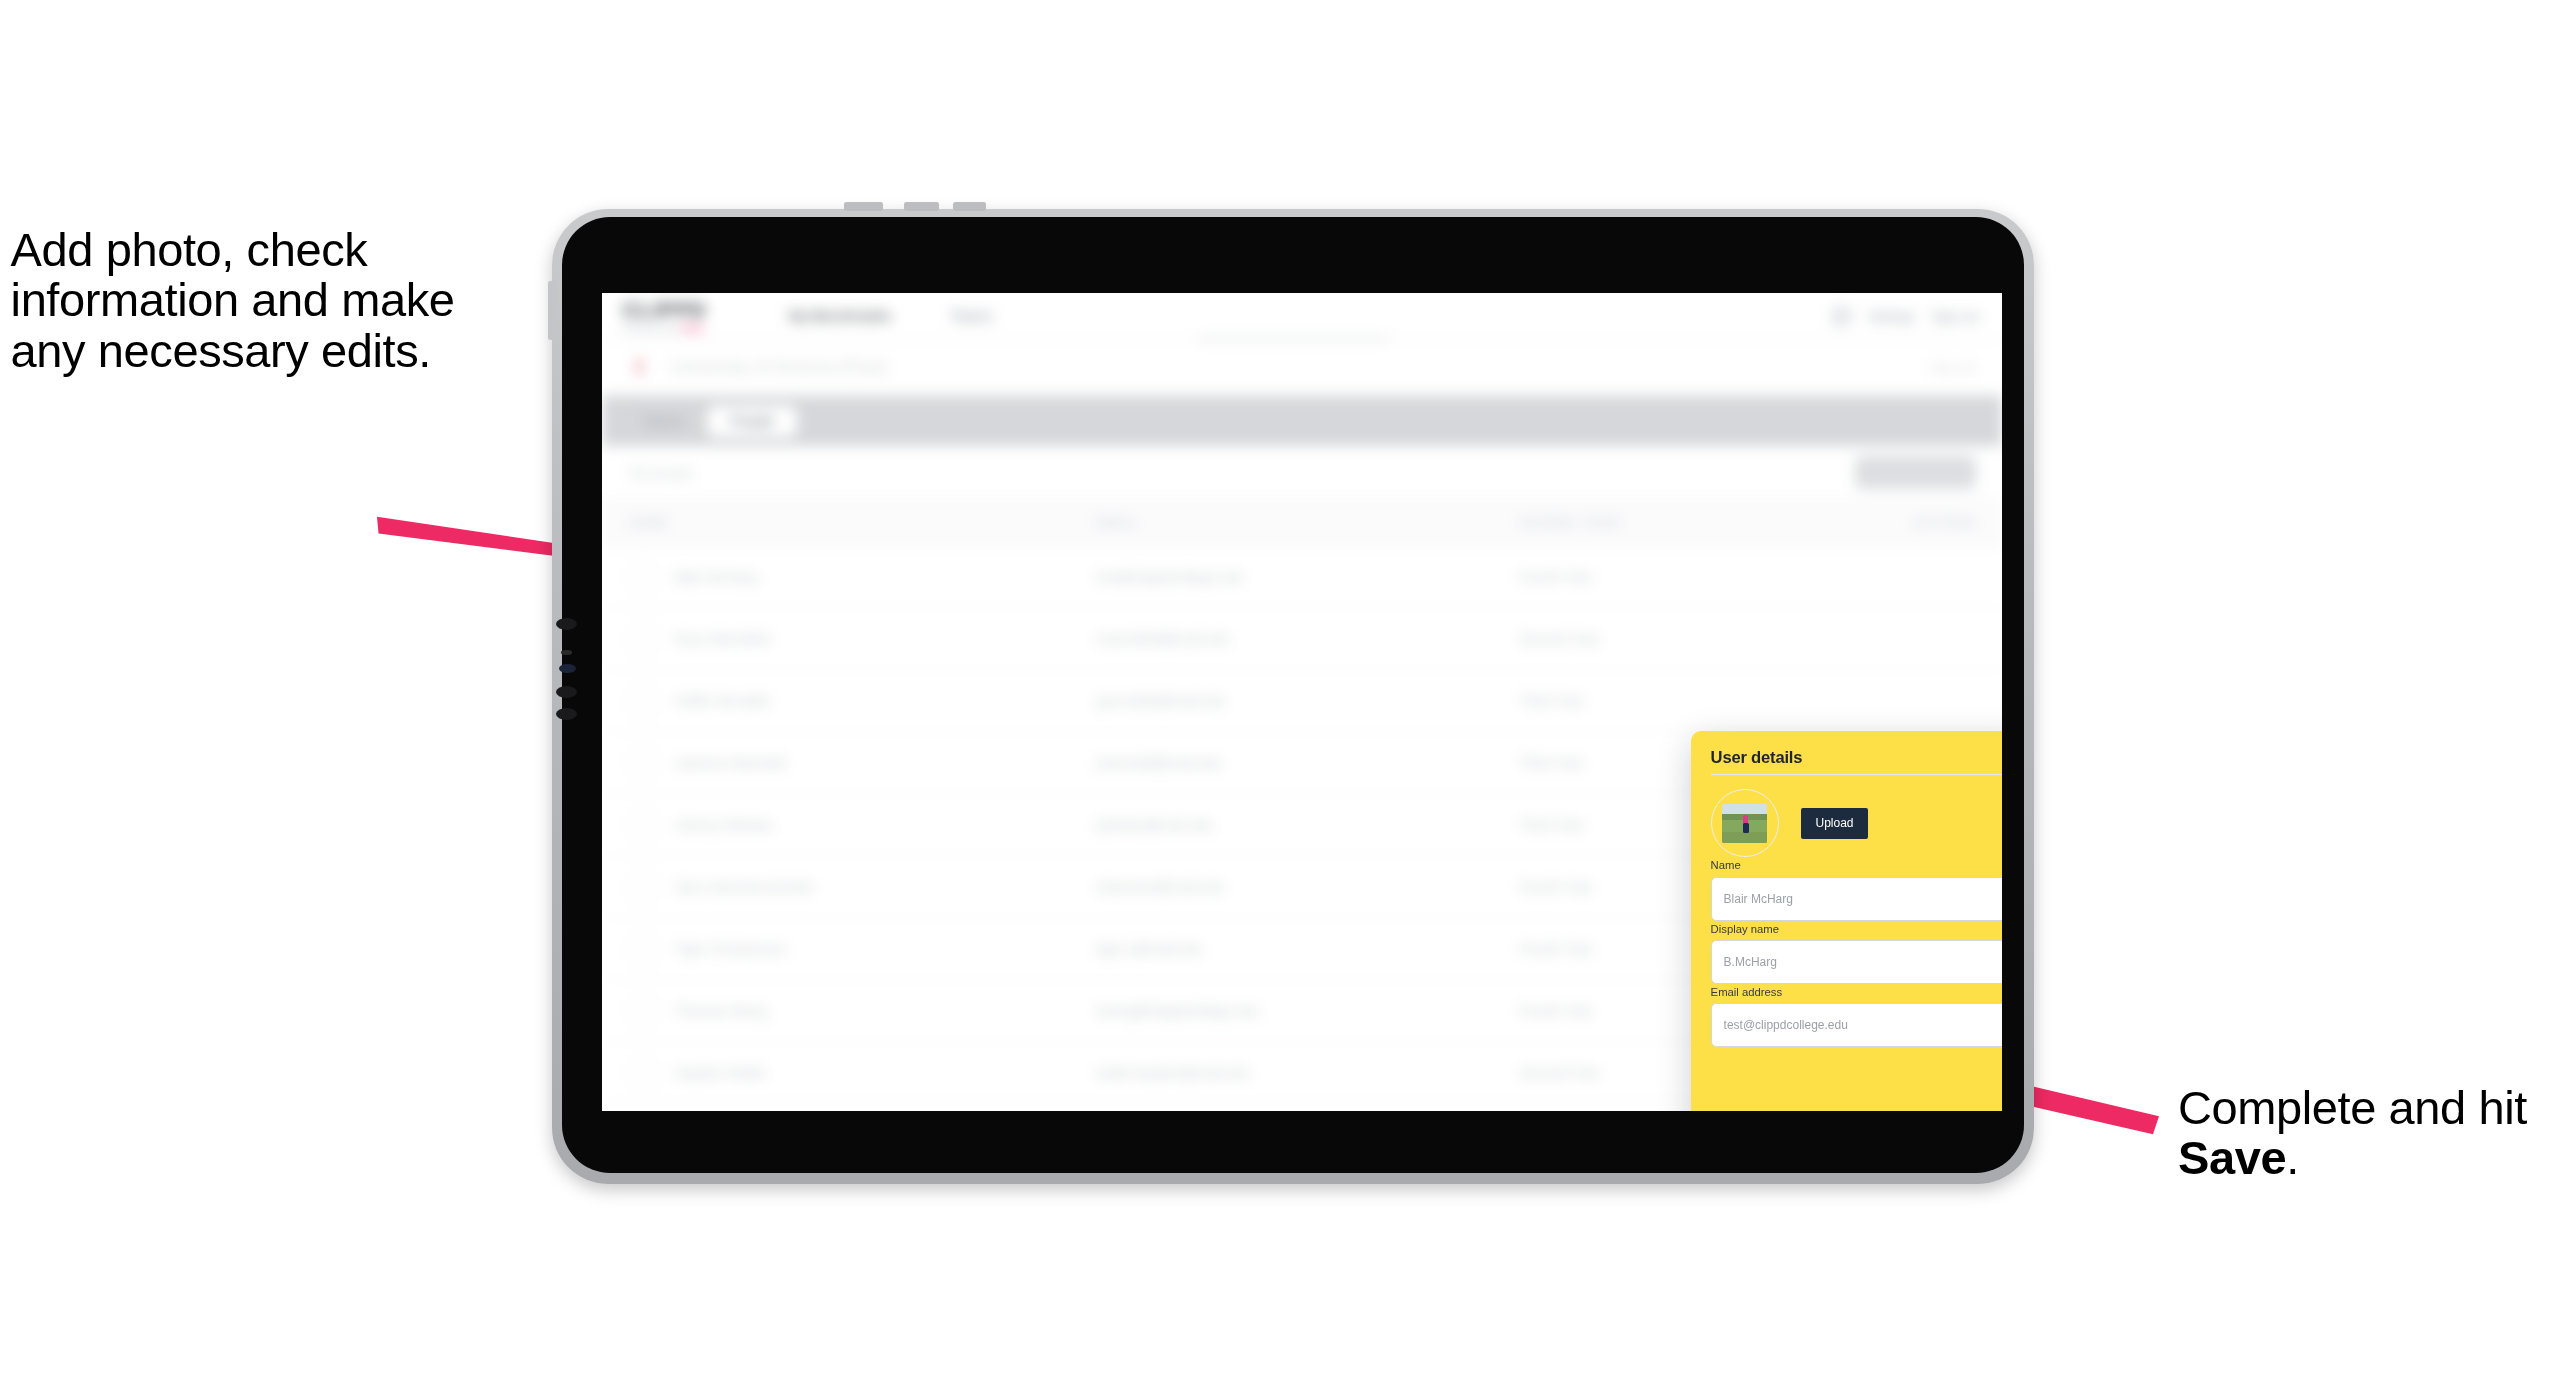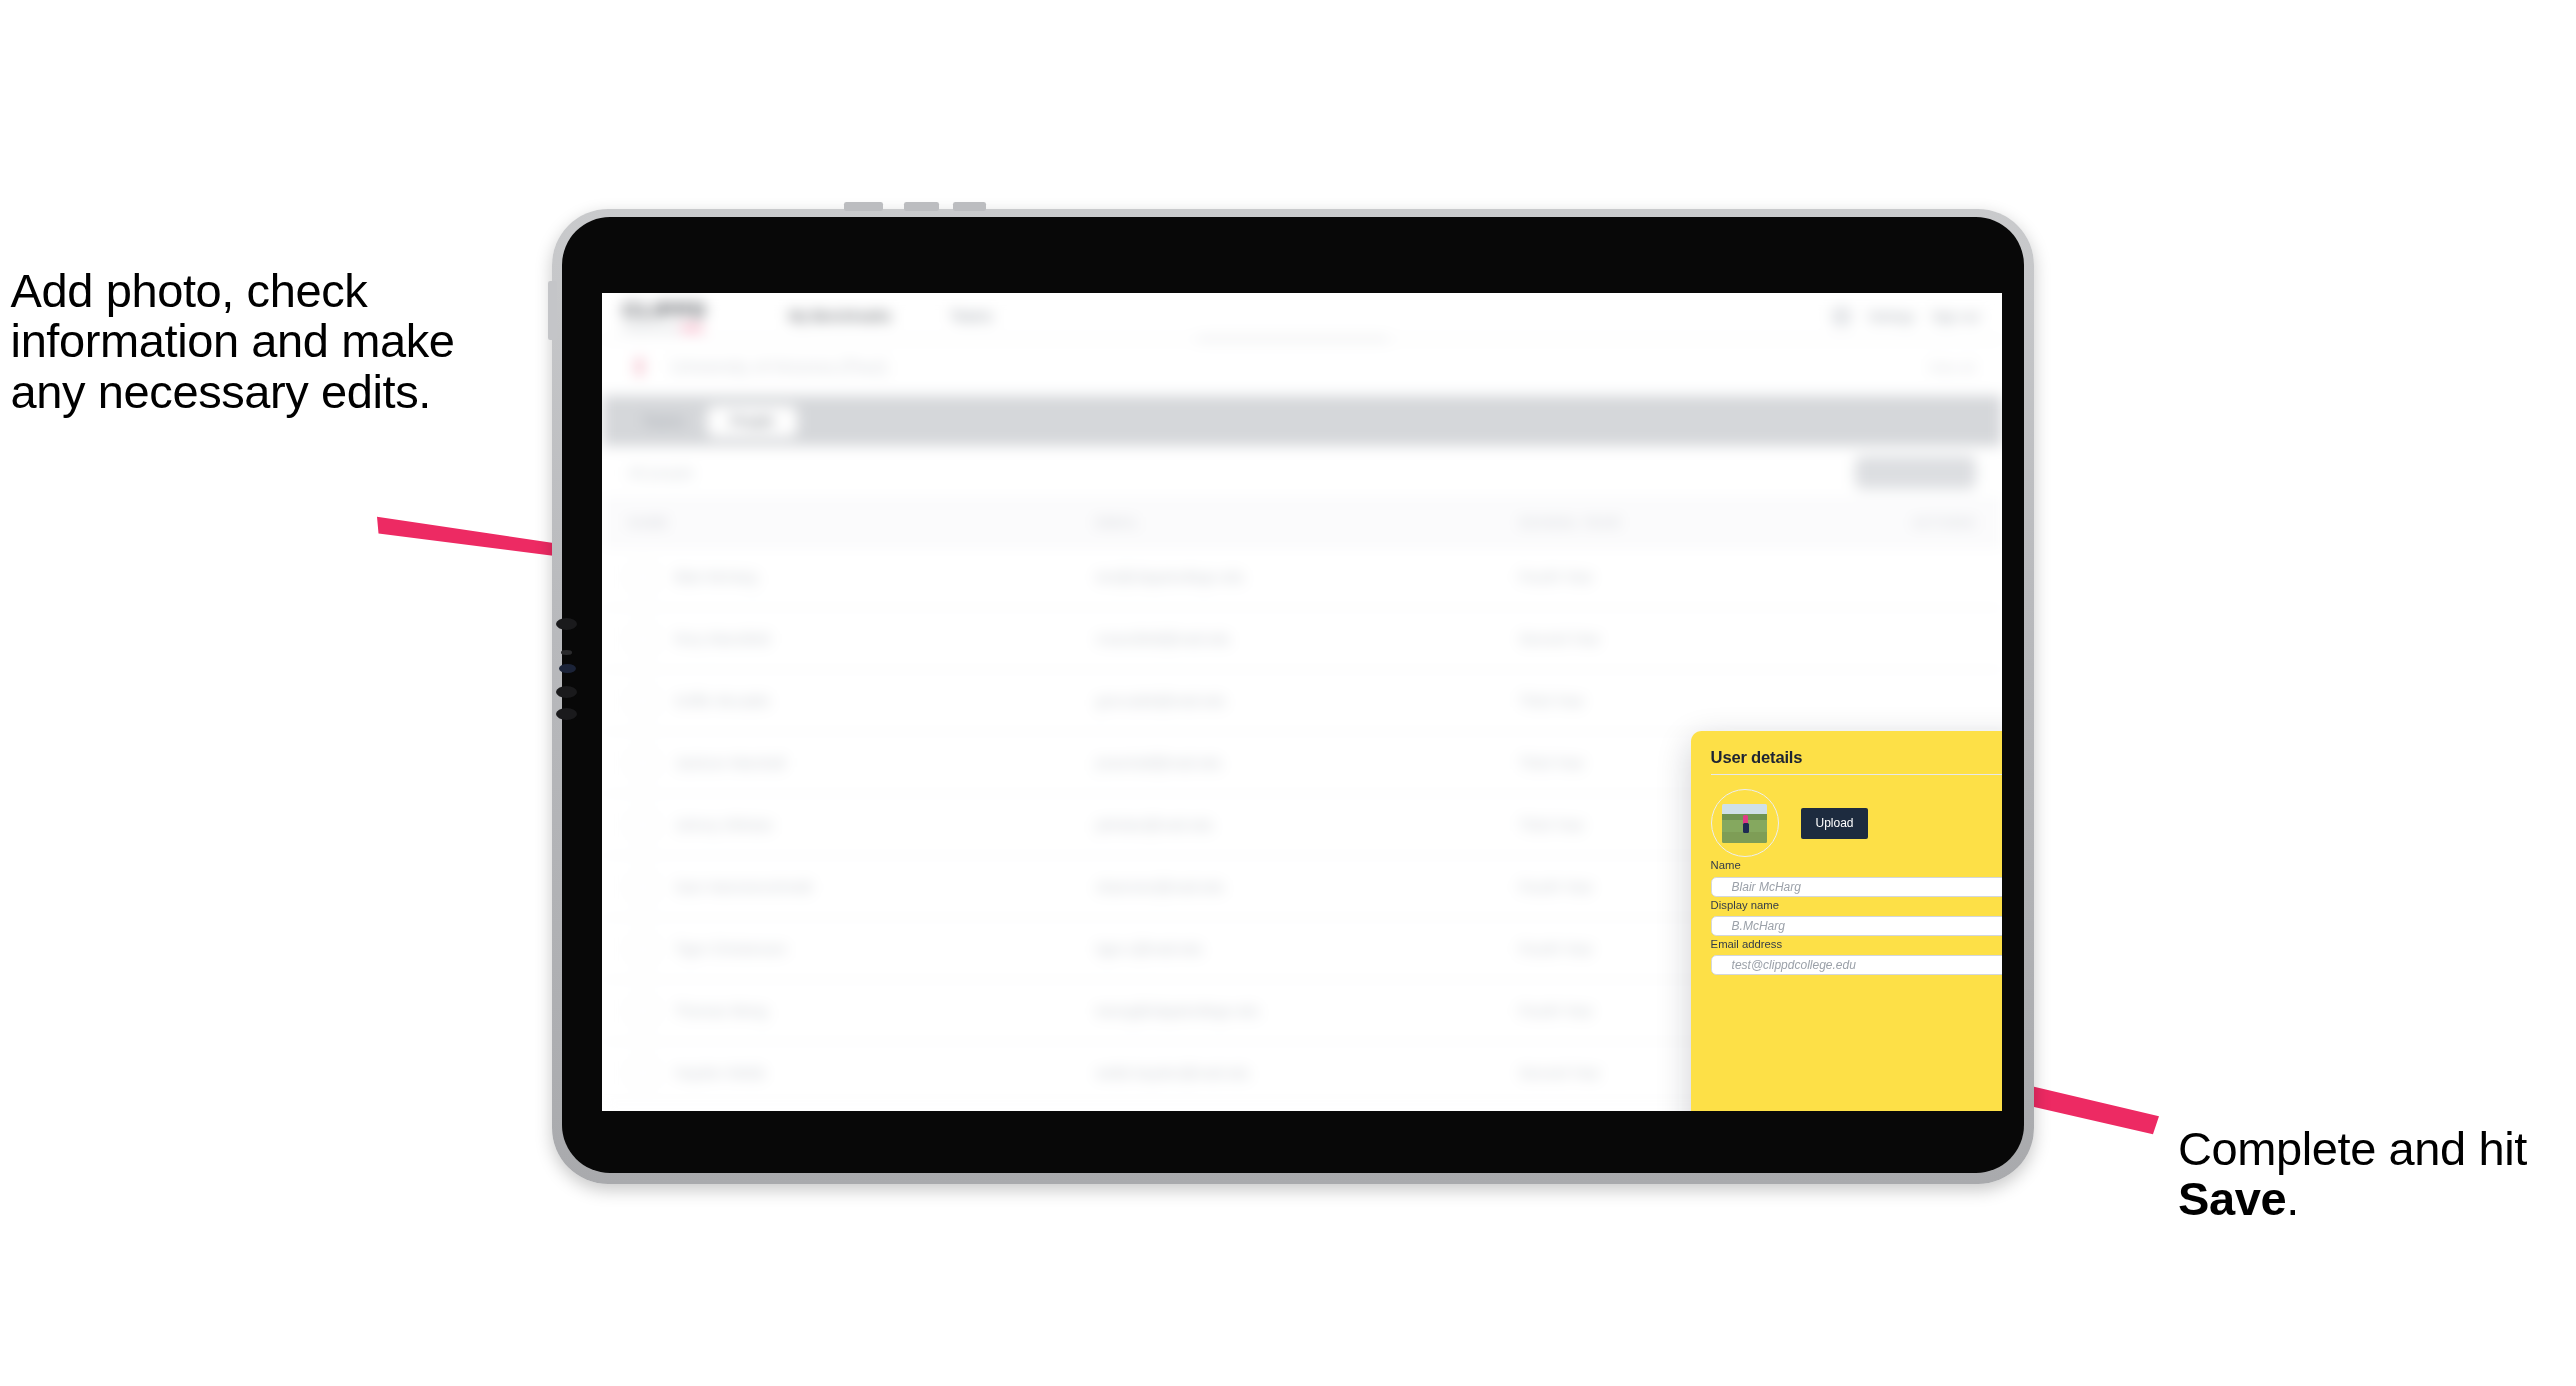--- a/index.html
+++ b/index.html
@@ -13,21 +13,20 @@
 
   
   .callout {
     position: absolute;
     color: #000;
     font-size: 47px;
     line-height: 1.07;
     letter-spacing: -0.4px;
     font-weight: 400;
     white-space: pre-line;
-    margin-top: 41px;
   }
   #callout-left  { left: 10.6px;  top: 225px;  width: 498px; }
   #callout-right { left: 2178px; top: 1083px; width: 385px; }
   .callout b { font-weight: 700; }
 
   
   .arrow-svg { position: absolute; overflow: visible; pointer-events: none; }
   #arrow-left  { left: 377px;  top: 513px;  width: 717px; height: 151px; }
   #arrow-right { left: 1495px; top: 861px; width: 664px; height: 257px; }
 
@@ -169,24 +168,23 @@
     background:#1e2a52; border-radius:1.5px;
   }
   .upload-btn {
     background:#1d2b3f; color:#fff; border:none; border-radius:2px;
     padding: 8.3px 14.3px; font-size:12px; font-family:"Liberation Sans",sans-serif;
     cursor:pointer;
   }
   .field { margin-top: 2px; }
   .field-label { font-size:11.3px; color:#333b49; margin-bottom:5.3px; }
   .field-input {
-    width:100%; height:20px; border:0.8px solid #d3d7dc; border-radius:5.3px;
-    background:#fff; padding: 0 20px; font-size:12px; color:#9ba1a9;
+    width:100%; height:44px; border:0.8px solid #d3d7dc; border-radius:5.3px;
+    background:#fff; padding: 0 12px; font-size:12px; color:#9ba1a9;
     font-family:"Liberation Sans",sans-serif;
-    font-style:italic;
   }
   .field-input::placeholder { color:#9ba1a9; }
   .select-wrap { position:relative; }
   .select-box {
     width:100%; height:32px; border:0.8px solid #b9bec5; border-radius:5.3px;
     background:#fff; display:flex; align-items:center; padding: 0 12px;
     font-size:12px; color:#1d2433; font-weight:600;
   }
 </style>
 </head>

